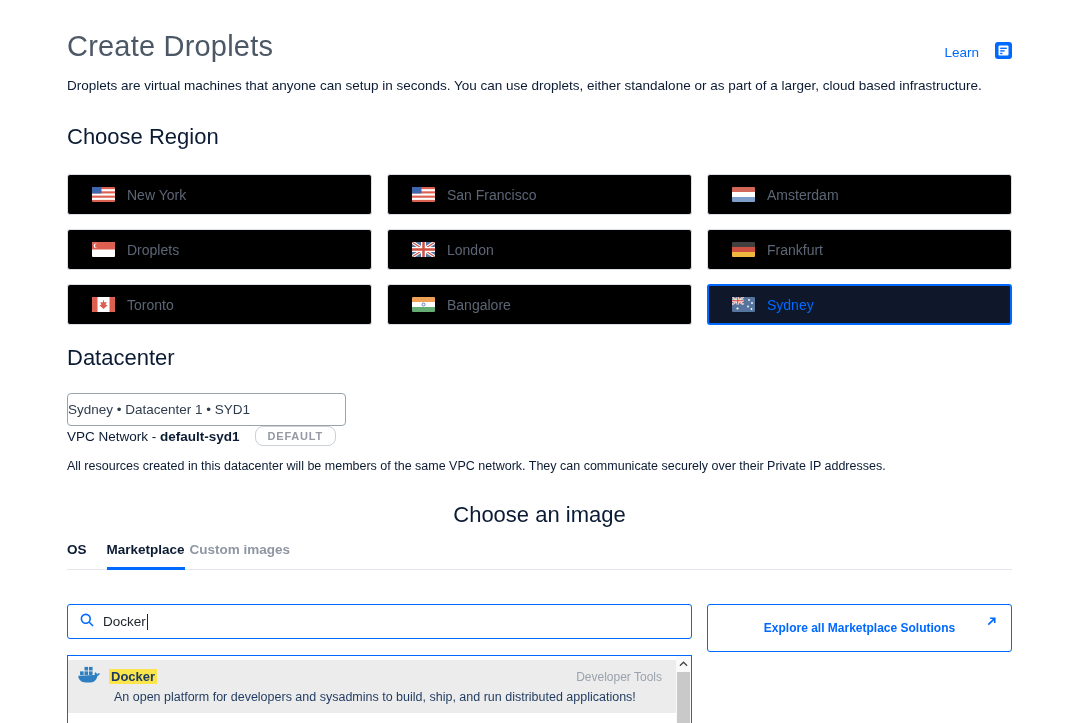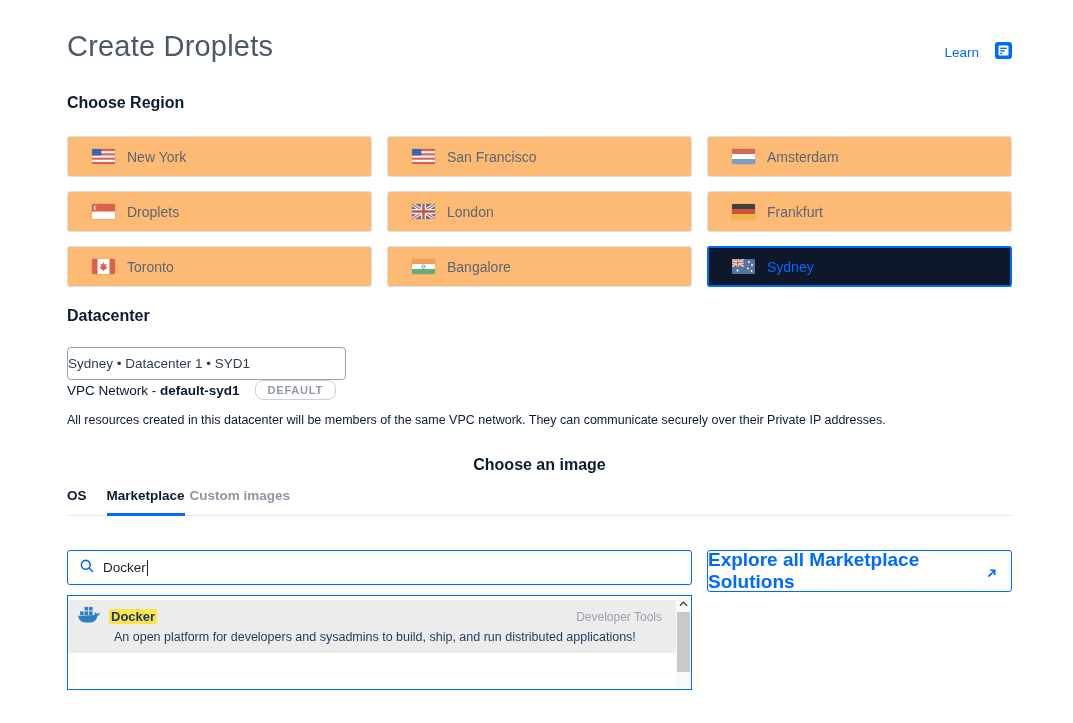--- a/index.html
+++ b/index.html
@@ -6,26 +6,26 @@
   html,body { width:1073px; height:723px; overflow:hidden; background:#fff;
     font-family:"Liberation Sans", sans-serif; color:#031b4e; }
   .page { width:945px; margin-left:67px; }
 
   .header-row { display:flex; justify-content:space-between; align-items:flex-start; padding-top:30px; }
   h1 { font-size:29px; font-weight:400; color:#4c5866; letter-spacing:.2px; }
   .learn { display:flex; align-items:center; gap:16px; margin-top:12px; color:#0069ff;
     font-size:13.5px; text-decoration:none; cursor:pointer; }
   .subtitle { margin-top:15px; font-size:13.5px; color:#0b1b33; }
 
-  h2 { font-size:16px; font-weight:700; color:#0b1b33; }
+  h2 { font-size:22px; font-weight:400; color:#0b1b33; }
   .h-region { margin-top:31px; }
 
   .region-grid { margin-top:24px; display:grid; grid-template-columns:repeat(3,305px);
     column-gap:15px; row-gap:14px; }
-  .region-card { height:41px; border:1px solid #dbe0e7; border-radius:3px; background:#fdba74;
+  .region-card { height:41px; border:1px solid #dbe0e7; border-radius:3px; background:#000000;
     display:flex; align-items:center; padding-left:24px; cursor:pointer; }
   .region-card .flag { width:23px; height:15px; display:inline-flex; border-radius:1px;
     box-shadow:0 0 0 1px rgba(0,0,0,0.06); overflow:hidden; flex:none; }
   .region-card .flag svg { display:block; }
   .region-card .rlabel { margin-left:12px; font-size:14px; color:#5c6675; }
   .region-card.selected { border:2px solid #0069ff; background:#0f172a; padding-left:23px; }
   .region-card.selected .rlabel { color:#0069ff; }
 
   .h-dc { margin-top:20px; }
   .dc-select { margin-top:22px; width:279px; height:33px; border:1px solid #9aa2ac; border-radius:4px;
@@ -44,23 +44,23 @@
   .tab-os { margin-right:20px; }
   .tab-marketplace { margin-right:5px; }
   .tab.inactive { color:#8f96a3; }
   .tab.active::after { content:""; position:absolute; left:0; right:0; bottom:-13px; height:3px; background:#0069ff; }
 
   .search-row { margin-top:34px; display:flex; }
   .search-box { width:625px; height:35px; border:1.5px solid #0069ff; border-radius:3px;
     display:flex; align-items:center; padding-left:12px; background:#fff; cursor:text; }
   .search-box .stext { margin-left:9px; font-size:13.5px; color:#21262c; }
   .caret { width:1px; height:16px; background:#222; margin-left:1px; }
-  .explore-btn { width:305px; height:42px; margin-left:15px; border:1.5px solid #0069ff; border-radius:3px;
+  .explore-btn { width:305px; height:48px; margin-left:15px; border:1.5px solid #0069ff; border-radius:3px;
     background:#fff; position:relative; display:flex; align-items:center; justify-content:center;
-    font-size:19px; font-weight:700; color:#0069ff; cursor:pointer; }
+    font-size:12px; font-weight:700; color:#0069ff; cursor:pointer; }
   .explore-btn .ext { position:absolute; right:14px; top:11px; }
 
   .dropdown { margin-top:3px; width:625px; height:95px; border:1.5px solid #0069ff; background:#fff;
     position:relative; }
   .scrollbar { position:absolute; top:0; right:0; bottom:0; width:15px; background:#fafafa; cursor:pointer; }
   .scroll-up { height:16px; display:flex; align-items:center; justify-content:center; }
   .scroll-thumb { margin:0 1px; height:60px; background:#c9c9c9; }
   .result-item { margin:4px 15px 0 0; background:#ececec; padding:6px 10px 9px 10px; cursor:pointer; }
   .ri-top { display:flex; align-items:center; }
   .ri-name { margin-left:9px; font-size:13px; font-weight:700; color:#1b3a66;
@@ -82,20 +82,21 @@
             <rect width="17" height="17" rx="3" fill="#0069ff"></rect>
             <rect x="3.5" y="3.5" width="10" height="10" rx="1" fill="#fff"></rect>
             <rect x="5.2" y="5.6" width="6.6" height="1.4" fill="#0069ff"></rect>
             <rect x="5.2" y="8.2" width="4.4" height="1.4" fill="#0069ff"></rect>
             <rect x="5.2" y="10.8" width="2.2" height="1.4" fill="#0069ff"></rect>
           </svg>
       </span>
     </a>
   </div>
 
+  <p class="subtitle">Droplets are virtual machines that anyone can setup in seconds. You can use droplets, either standalone or as part of a larger, cloud based infrastructure.</p>
 
   <h2 class="h-region">Choose Region</h2>
 
   <div class="region-grid">
 
     <div class="region-card">
       <span class="flag">
         <svg width="23" height="15" viewBox="0 0 23 15">
             <rect width="23" height="15" fill="#dd5f4f"></rect>
             <rect y="2.15" width="23" height="2.15" fill="#fff"></rect>

